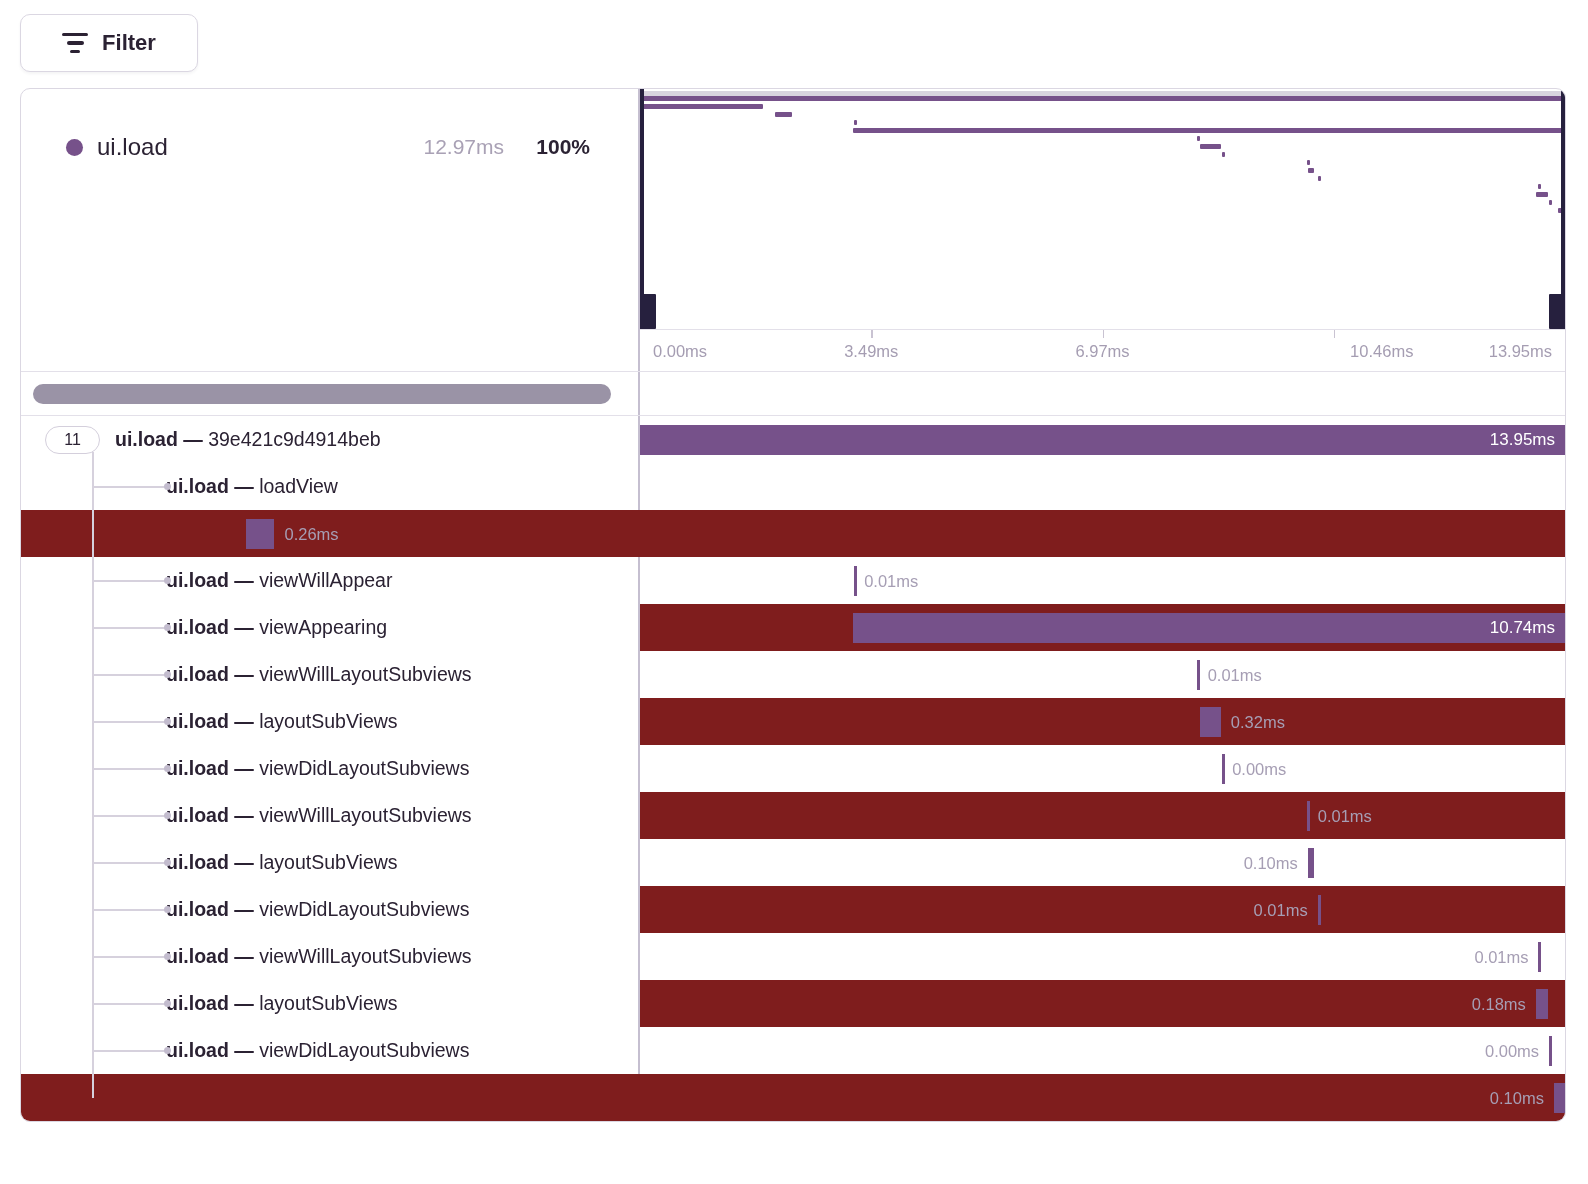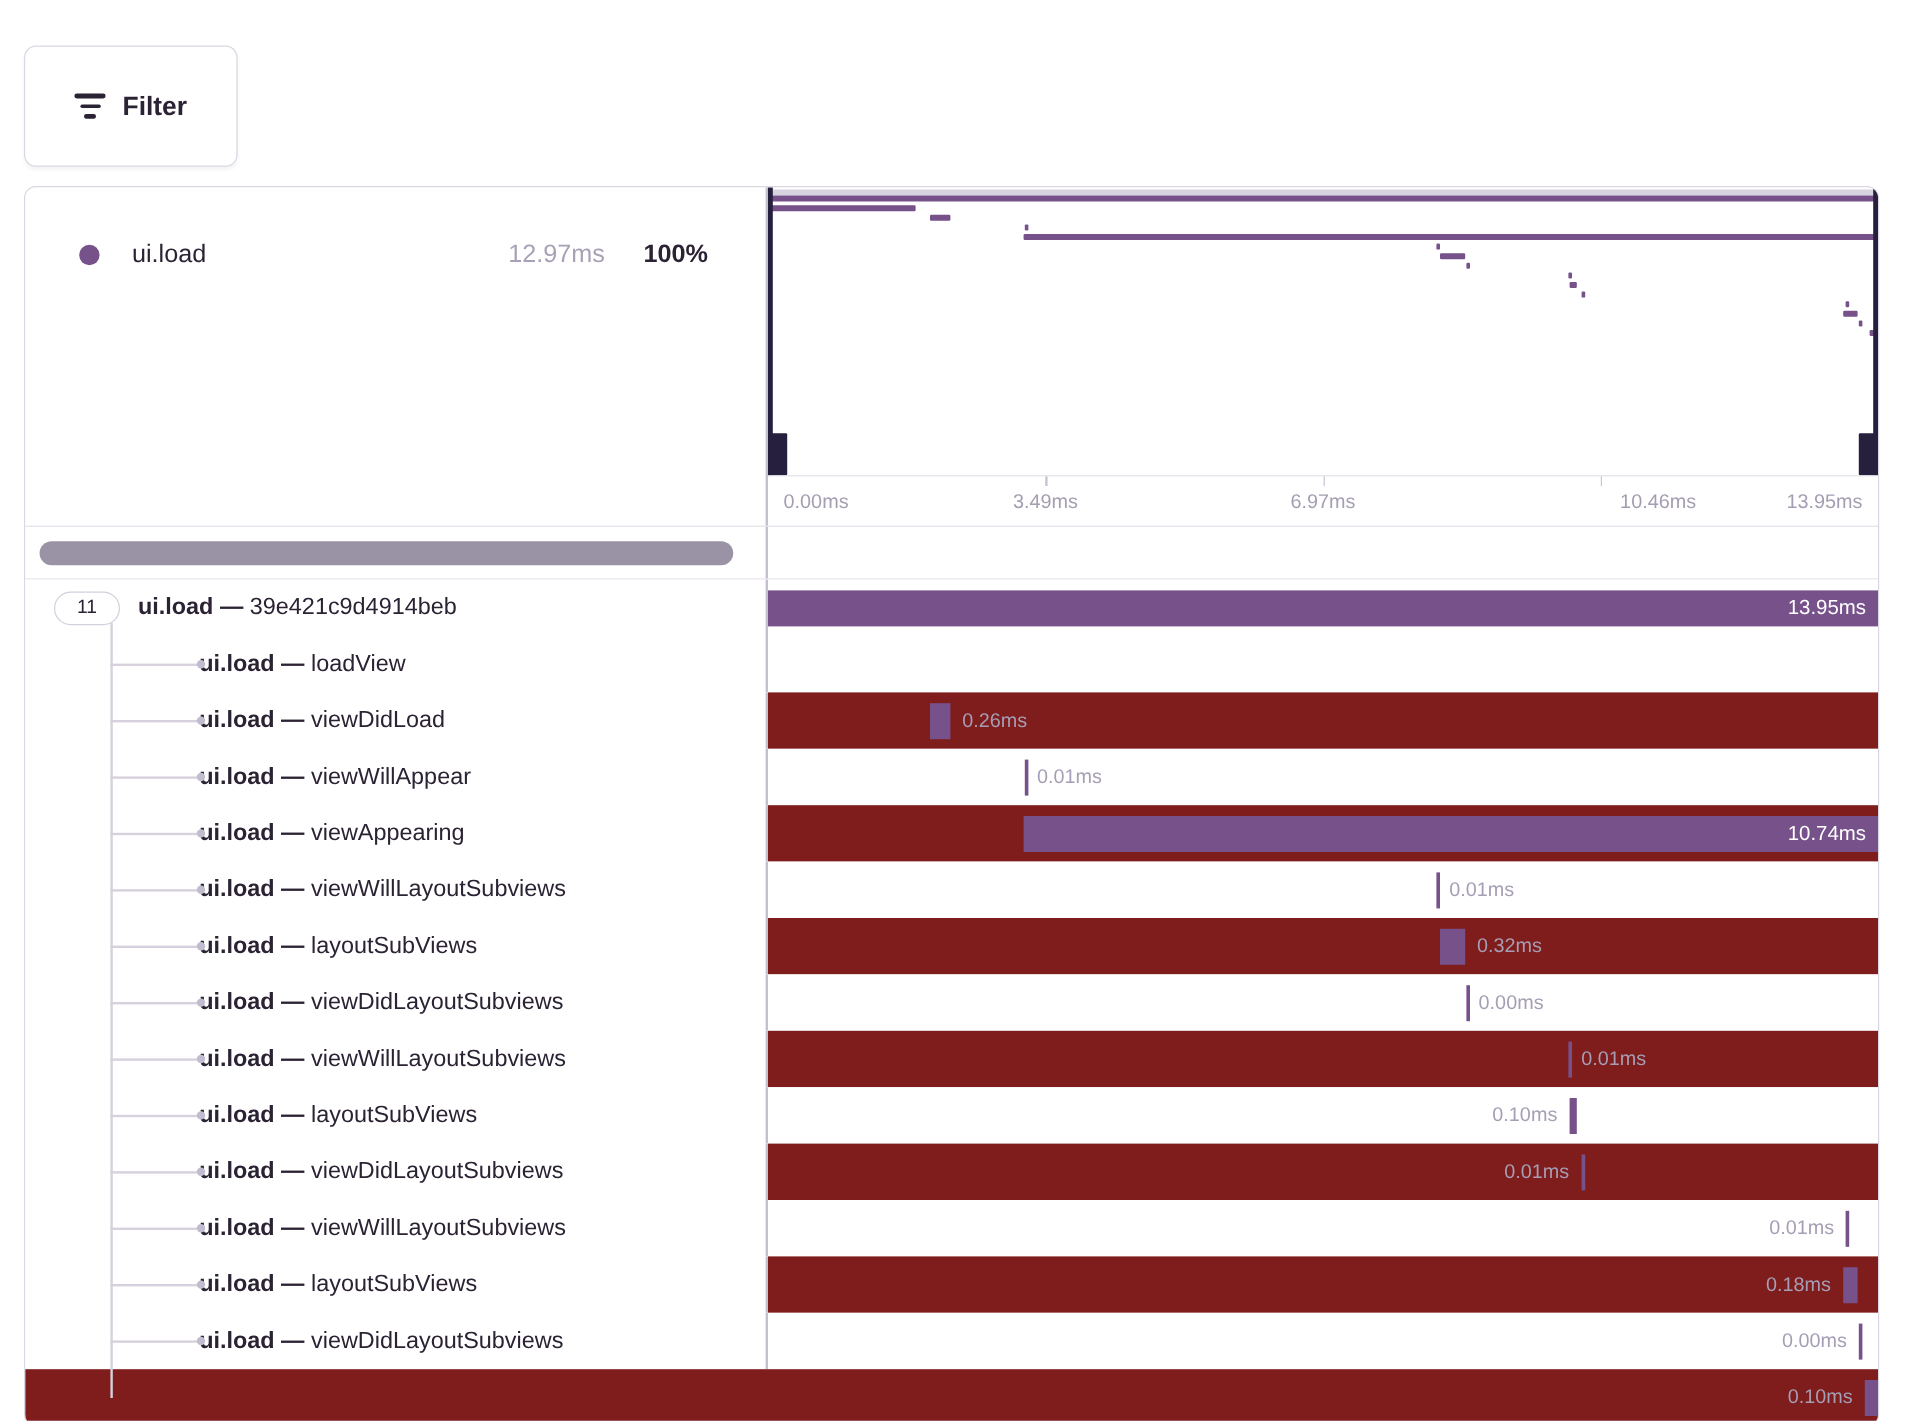--- a/index.html
+++ b/index.html
@@ -2,43 +2,43 @@
 <html><head>
 <meta charset="utf-8">
 <style>
   * { box-sizing: border-box; margin: 0; padding: 0; }
   html, body { width: 1588px; height: 1184px; background: #ffffff; overflow: hidden;
     font-family: "Liberation Sans", "DejaVu Sans", sans-serif; }
 
   
   .topbar { display: flex; align-items: stretch; padding: 14px 22px 0 20px; gap: 16px; }
   .filter-btn { display: flex; align-items: center; justify-content: center; gap: 14px;
-    width: 178px; height: 101px; background: #fff; border: 1.5px solid #dbd7e2; border-radius: 10px;
-    box-shadow: 0 2px 3px rgba(43,34,51,0.05); cursor: pointer; margin-top: 24px; }
+    width: 178px; height: 58px; background: #fff; border: 1.5px solid #dbd7e2; border-radius: 10px;
+    box-shadow: 0 2px 3px rgba(43,34,51,0.05); cursor: pointer; }
   .filter-icon { display: flex; flex-direction: column; align-items: center; gap: 5px; }
   .filter-icon i { display: block; height: 3.5px; background: #2b2233; border-radius: 2px; }
   .filter-icon i:nth-child(1) { width: 26px; }
   .filter-icon i:nth-child(2) { width: 17px; }
   .filter-icon i:nth-child(3) { width: 10px; }
   .filter-label { font-size: 22px; font-weight: 700; color: #2b2233; }
   .searchbox { flex: 1; display: flex; align-items: center; gap: 16px; background: #fff;
     border: 1.5px solid #dbd7e2; border-radius: 10px; padding: 0 26px; }
   .searchbox input { flex: 1; border: none; outline: none; font-size: 23px; color: #2b2233;
     font-family: "Liberation Sans", "DejaVu Sans", sans-serif; background: transparent; }
   .searchbox input::placeholder { color: #b2aac0; }
 
   
   .panel { margin: 16px 22px 0 20px; border: 1.5px solid #dbd7e2; border-radius: 10px;
     overflow: hidden; background: #fff; }
 
   .top-section { display: flex; height: 282px; }
   .legend-pane { width: 619px; flex: none; border-right: 2px solid #c5bfd0; }
   .legend-row { display: flex; align-items: center; padding: 44px 48px 0 45px; }
   .legend-dot { width: 17px; height: 17px; border-radius: 50%; background: #76518a; flex: none; }
-  .legend-op { margin-left: 27px; font-size: 21px; color: #2b2233; }
+  .legend-op { margin-left: 14px; font-size: 24px; color: #2b2233; }
   .legend-duration { margin-left: auto; font-size: 21px; color: #a9a1b5; }
   .legend-percent { margin-left: 22px; font-size: 21px; font-weight: 700; color: #2b2233; width: 64px; text-align: right; }
 
   .right-pane { flex: 1; display: flex; flex-direction: column; }
   .minimap { position: relative; height: 240px; overflow: hidden; }
   .minimap-viewport-bar { position: absolute; left: 2px; right: 2px; top: 2px; height: 5px;
     border-radius: 3px; background: #d8d4df; }
   .minimap-rows { position: absolute; left: 0; right: 0; top: 7px; bottom: 0; }
   .mini-bar { position: absolute; height: 4.5px; background: #76518a; border-radius: 1px; min-width: 3px; }
   .mm-handle { position: absolute; top: 0; bottom: 0; width: 4px; background: #26203e; cursor: ew-resize; z-index: 3; }
@@ -177,25 +177,20 @@
         </div>
       </div>
       <div class="row">
         <div class="cell-left">
           <span class="tree-hline"></span>
           <span class="tree-dot"></span>
           <span class="span-label child-label"><span class="op">ui.load — </span><span>loadView</span></span>
         </div>
       </div>
       <div class="row">
-        <div class="cell-left">
-          <span class="tree-hline"></span>
-          <span class="tree-dot"></span>
-          <span class="span-label child-label"><span class="op">ui.load — </span><span>viewDidLoad</span></span>
-        </div>
         <div class="cell-right stripe">
           <div class="wf-bar" style="left: 14.552%; width: 1.8638%;"></div>
           <span class="wf-label" style="left: calc(16.4158% + 10px);">0.26ms</span>
         </div>
       </div>
       <div class="row">
         <div class="cell-left">
           <span class="tree-hline"></span>
           <span class="tree-dot"></span>
           <span class="span-label child-label"><span class="op">ui.load — </span><span>viewWillAppear</span></span>

